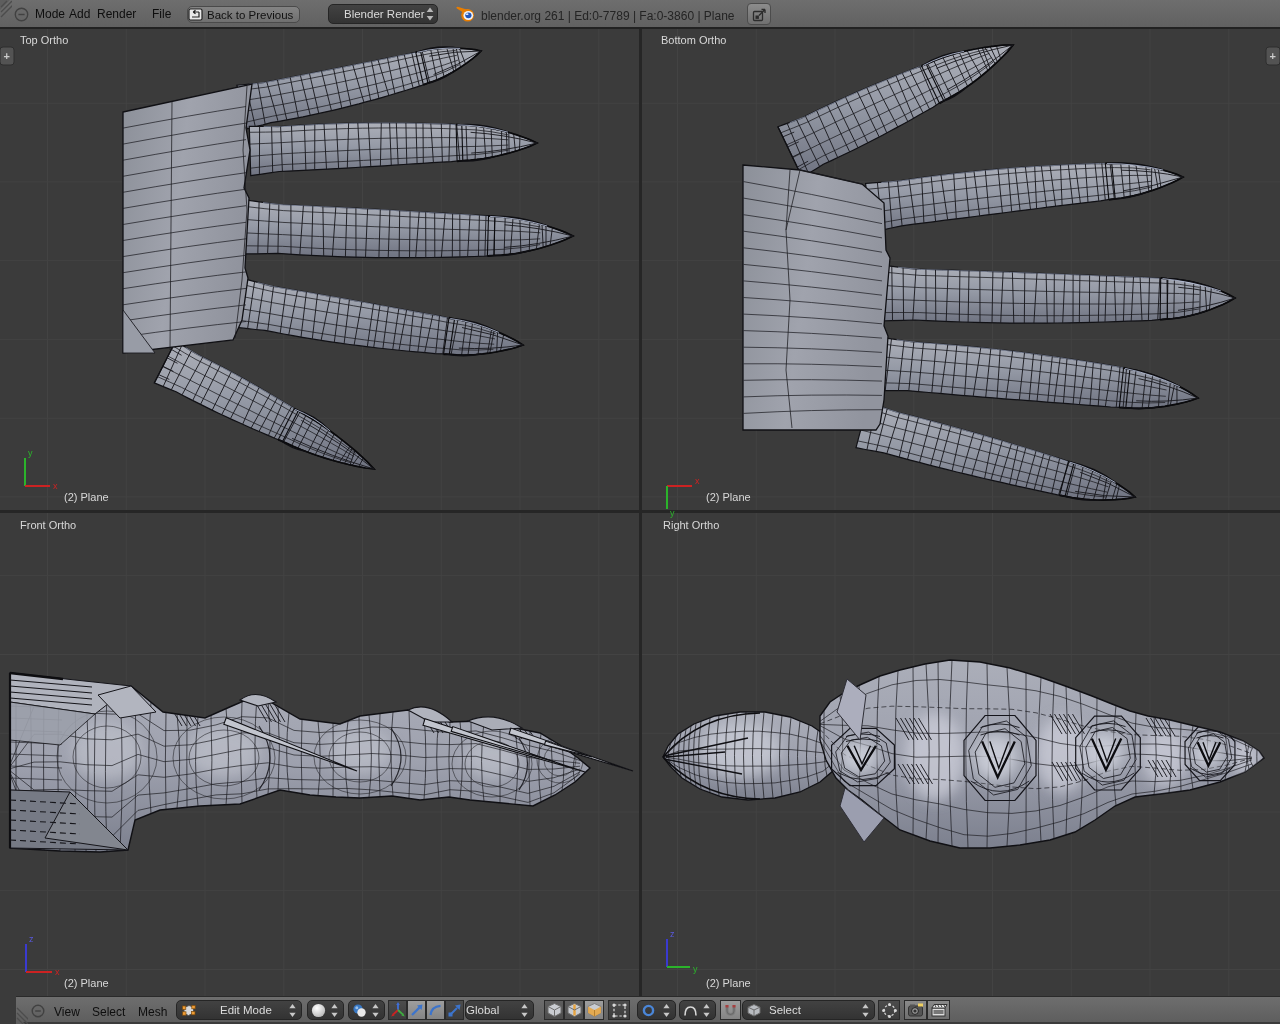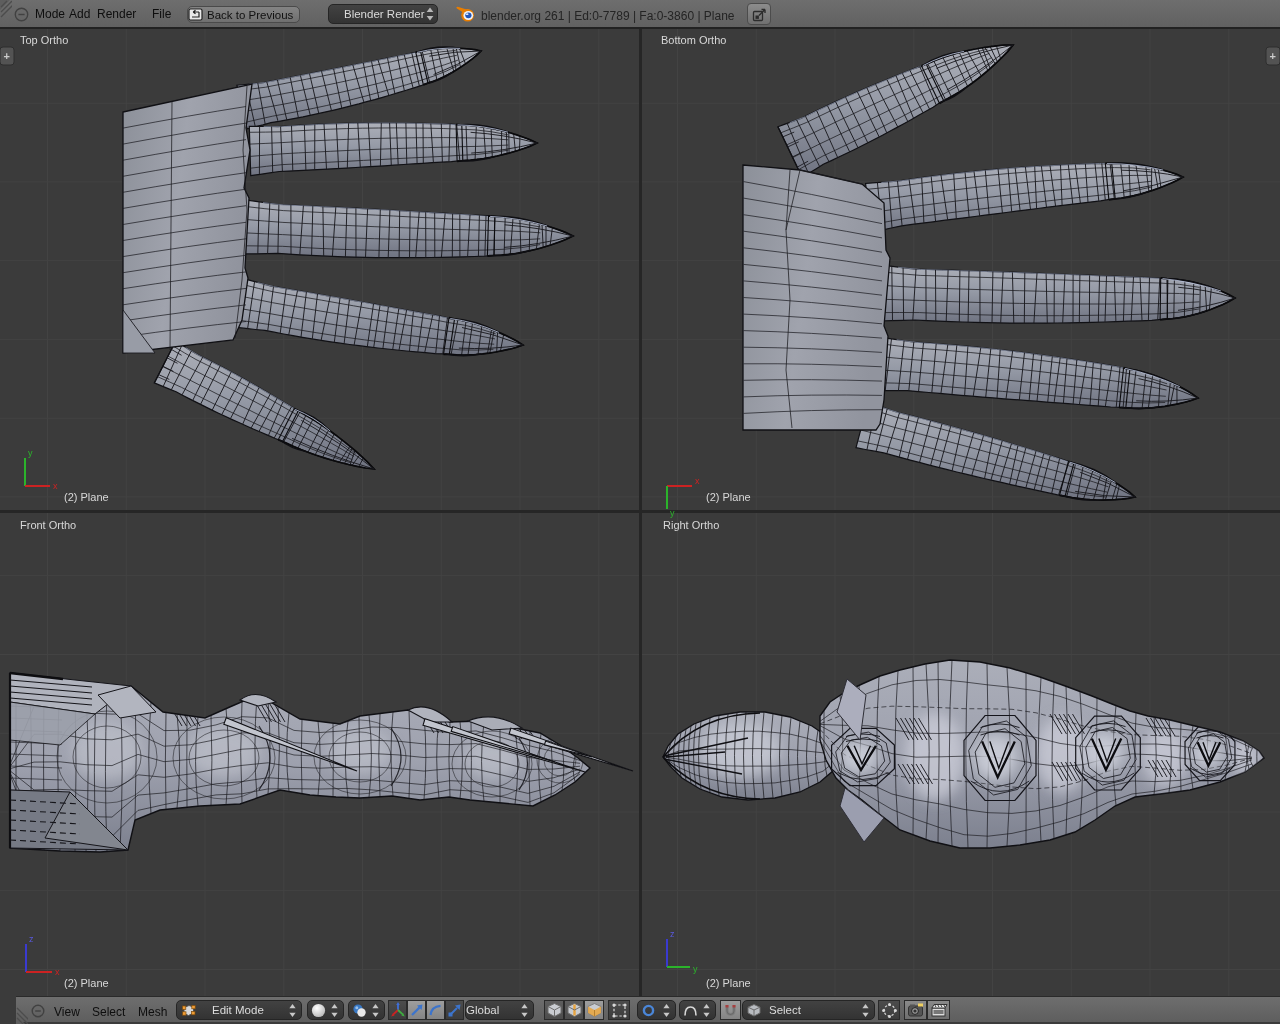--- a/index.html
+++ b/index.html
@@ -8,21 +8,21 @@
 #backbtn{position:absolute;left:187px;top:6px;width:113px;height:17px;background:linear-gradient(#848484,#6f6f6f);border:1px solid #4a4a4a;border-radius:5px;font-size:11.5px;color:#111;display:flex;align-items:center;white-space:nowrap}
 #backbtn svg{margin-right:4px;flex:none}
 #brdrop{position:absolute;left:328px;top:4px;width:110px;height:20px;background:linear-gradient(#424242,#333333);border:1px solid #252525;border-radius:5px;display:flex;align-items:center;white-space:nowrap}
 #brdrop span{font-size:11.5px;color:#dadada;margin-left:15px;flex:1}
 #brdrop svg{margin-right:5px;flex:none}
 #hinfo{position:absolute;left:481px;top:9px;font-size:12px;color:#242424}
 #hmax{position:absolute;left:747px;top:3px;width:24px;height:22px;background:linear-gradient(#8c8c8c,#707070);border:1px solid #4c4c4c;border-radius:4px;display:flex;align-items:center;justify-content:center}
 #ftr{position:absolute;left:16px;top:996px;width:1280px;height:26px;background:linear-gradient(#6e6e6e,#5e5e5e);border-top:1px solid #2a2a2a}
 .fmenu{position:absolute;top:8px;font-size:12px;color:#0e0e0e}
 .fdrop{position:absolute;top:3px;height:20px;background:linear-gradient(#424242,#333333);border:1px solid #252525;border-radius:5px;display:flex;align-items:center;font-size:11.5px;color:#dcdcdc;white-space:nowrap}
-.fdrop span{flex:1;margin-left:11px}
+.fdrop span{flex:1;margin-left:19px}
 .fdrop svg{flex:none}
 .updn{margin-left:auto;margin-right:4px}
 .fbtn{position:absolute;top:3px;height:20px;display:flex;align-items:center;justify-content:center;border:1px solid #2a2a2a}
 .fbtn.dark{background:linear-gradient(#4c4c4c,#3c3c3c)}
 .fbtn.lite{background:linear-gradient(#9e9e9e,#848484)}
 .fbtn.lite2{background:linear-gradient(#8a8a8a,#6f6f6f)}
 .fbtn.mid{background:linear-gradient(#5e5e5e,#4c4c4c)}
 </style></head>
 <body>
 

